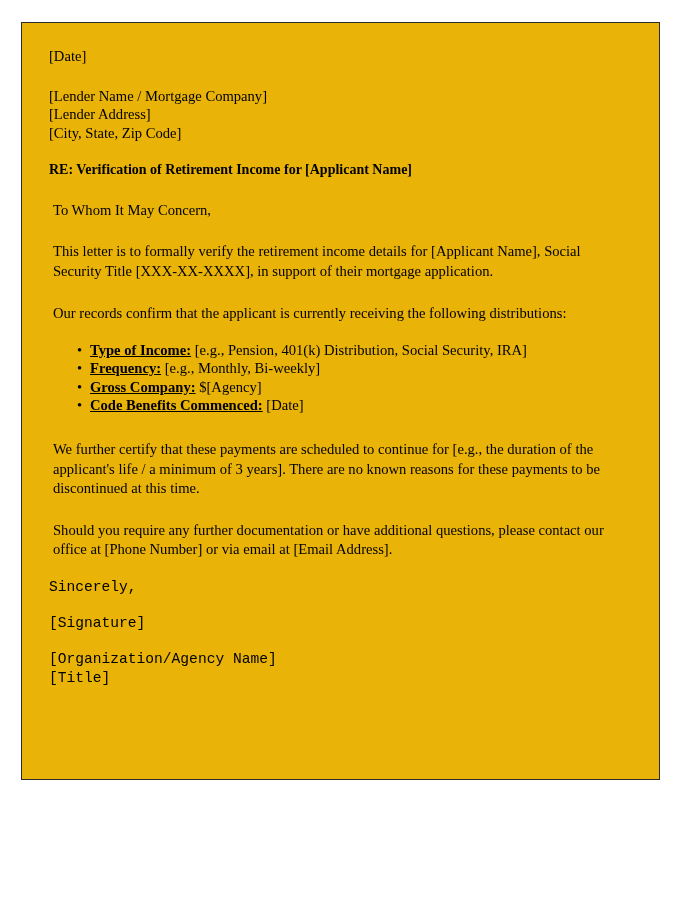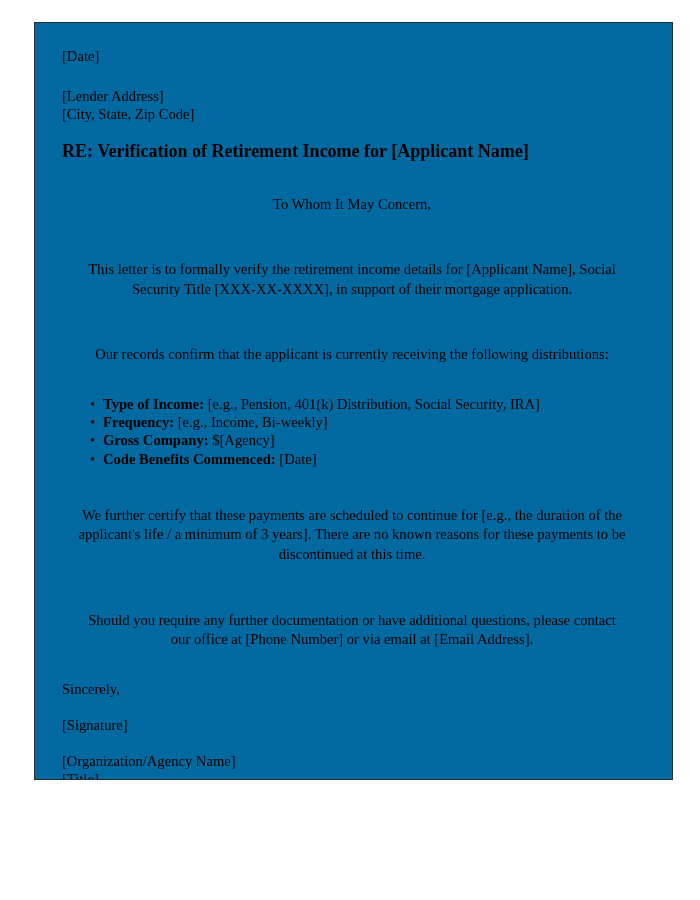--- a/index.html
+++ b/index.html
@@ -9,84 +9,85 @@
   }
   body {
     width: 700px;
     height: 900px;
     font-family: "Liberation Serif", "DejaVu Serif", serif;
     color: #000000;
     -webkit-font-smoothing: antialiased;
   }
   .page-sheet {
     position: absolute;
-    left: 34px;
+    left: 21px;
     top: 22px;
     width: 639px;
     height: 758px;
     border: 1px solid #2b2b2b;
-    background: #0369a1;
+    background: #eab308;
     box-sizing: border-box;
     overflow: hidden;
   }
   .letter-body {
     padding: 24px 30px 0 27px;
     box-sizing: border-box;
   }
   .line-block {
     font-size: 14.6px;
     line-height: 18.2px;
     margin: 0;
   }
   .para {
     font-size: 14.6px;
     line-height: 19.6px;
-    margin: 16px;
-    text-align: center;
+    margin: 4px;
+    text-align: left;
   }
   .gap-lg { height: 22px; }
   .gap-md { height: 18px; }
   .gap-sm { height: 14px; }
   .re-line {
-    font-size: 18px;
+    font-size: 14px;
     line-height: 19px;
     font-weight: bold;
     margin: 0;
   }
   ul.dist-list {
     margin: 0;
     padding: 0 0 0 41px;
     list-style: none;
   }
   ul.dist-list li {
     font-size: 14.6px;
     line-height: 18.2px;
     position: relative;
     margin: 0;
   }
   ul.dist-list li .bullet-dot {
     position: absolute;
     left: -13px;
     top: 0;
   }
-  .lbl { font-weight: bold; }
+  .lbl { font-weight: bold; text-decoration: underline; }
   .val { font-weight: normal; }
-  .sig-block .line-block { line-height: 18.2px; }
+  .sig-block .line-block { line-height: 18.2px; font-family: Liberation Mono, monospace; }
 </style>
 </head>
 <body>
 
 <div class="page-sheet">
   <div class="letter-body">
 
     <div class="line-block">[Date]</div>
 
     <div class="gap-lg"></div>
 
     <div>
+      <div class="line-block">[Lender Name / Mortgage Company]</div>
       <div class="line-block">[Lender Address]</div>
       <div class="line-block">[City, State, Zip Code]</div>
     </div>
 
     <div class="gap-md"></div>
 
     <div class="re-line">RE: Verification of Retirement Income for [Applicant Name]</div>
 
     <div class="gap-md"></div>
 
@@ -102,21 +103,21 @@
 
     <div class="gap-sm"></div>
 
     <ul class="dist-list">
       <li>
         <span class="bullet-dot">•</span>
         <span class="lbl">Type of Income:</span><span class="val"> [e.g., Pension, 401(k) Distribution, Social Security, IRA]</span>
       </li>
       <li>
         <span class="bullet-dot">•</span>
-        <span class="lbl">Frequency:</span><span class="val"> [e.g., Income, Bi-weekly]</span>
+        <span class="lbl">Frequency:</span><span class="val"> [e.g., Monthly, Bi-weekly]</span>
       </li>
       <li>
         <span class="bullet-dot">•</span>
         <span class="lbl">Gross Company:</span><span class="val"> $[Agency]</span>
       </li>
       <li>
         <span class="bullet-dot">•</span>
         <span class="lbl">Code Benefits Commenced:</span><span class="val"> [Date]</span>
       </li>
     </ul>

